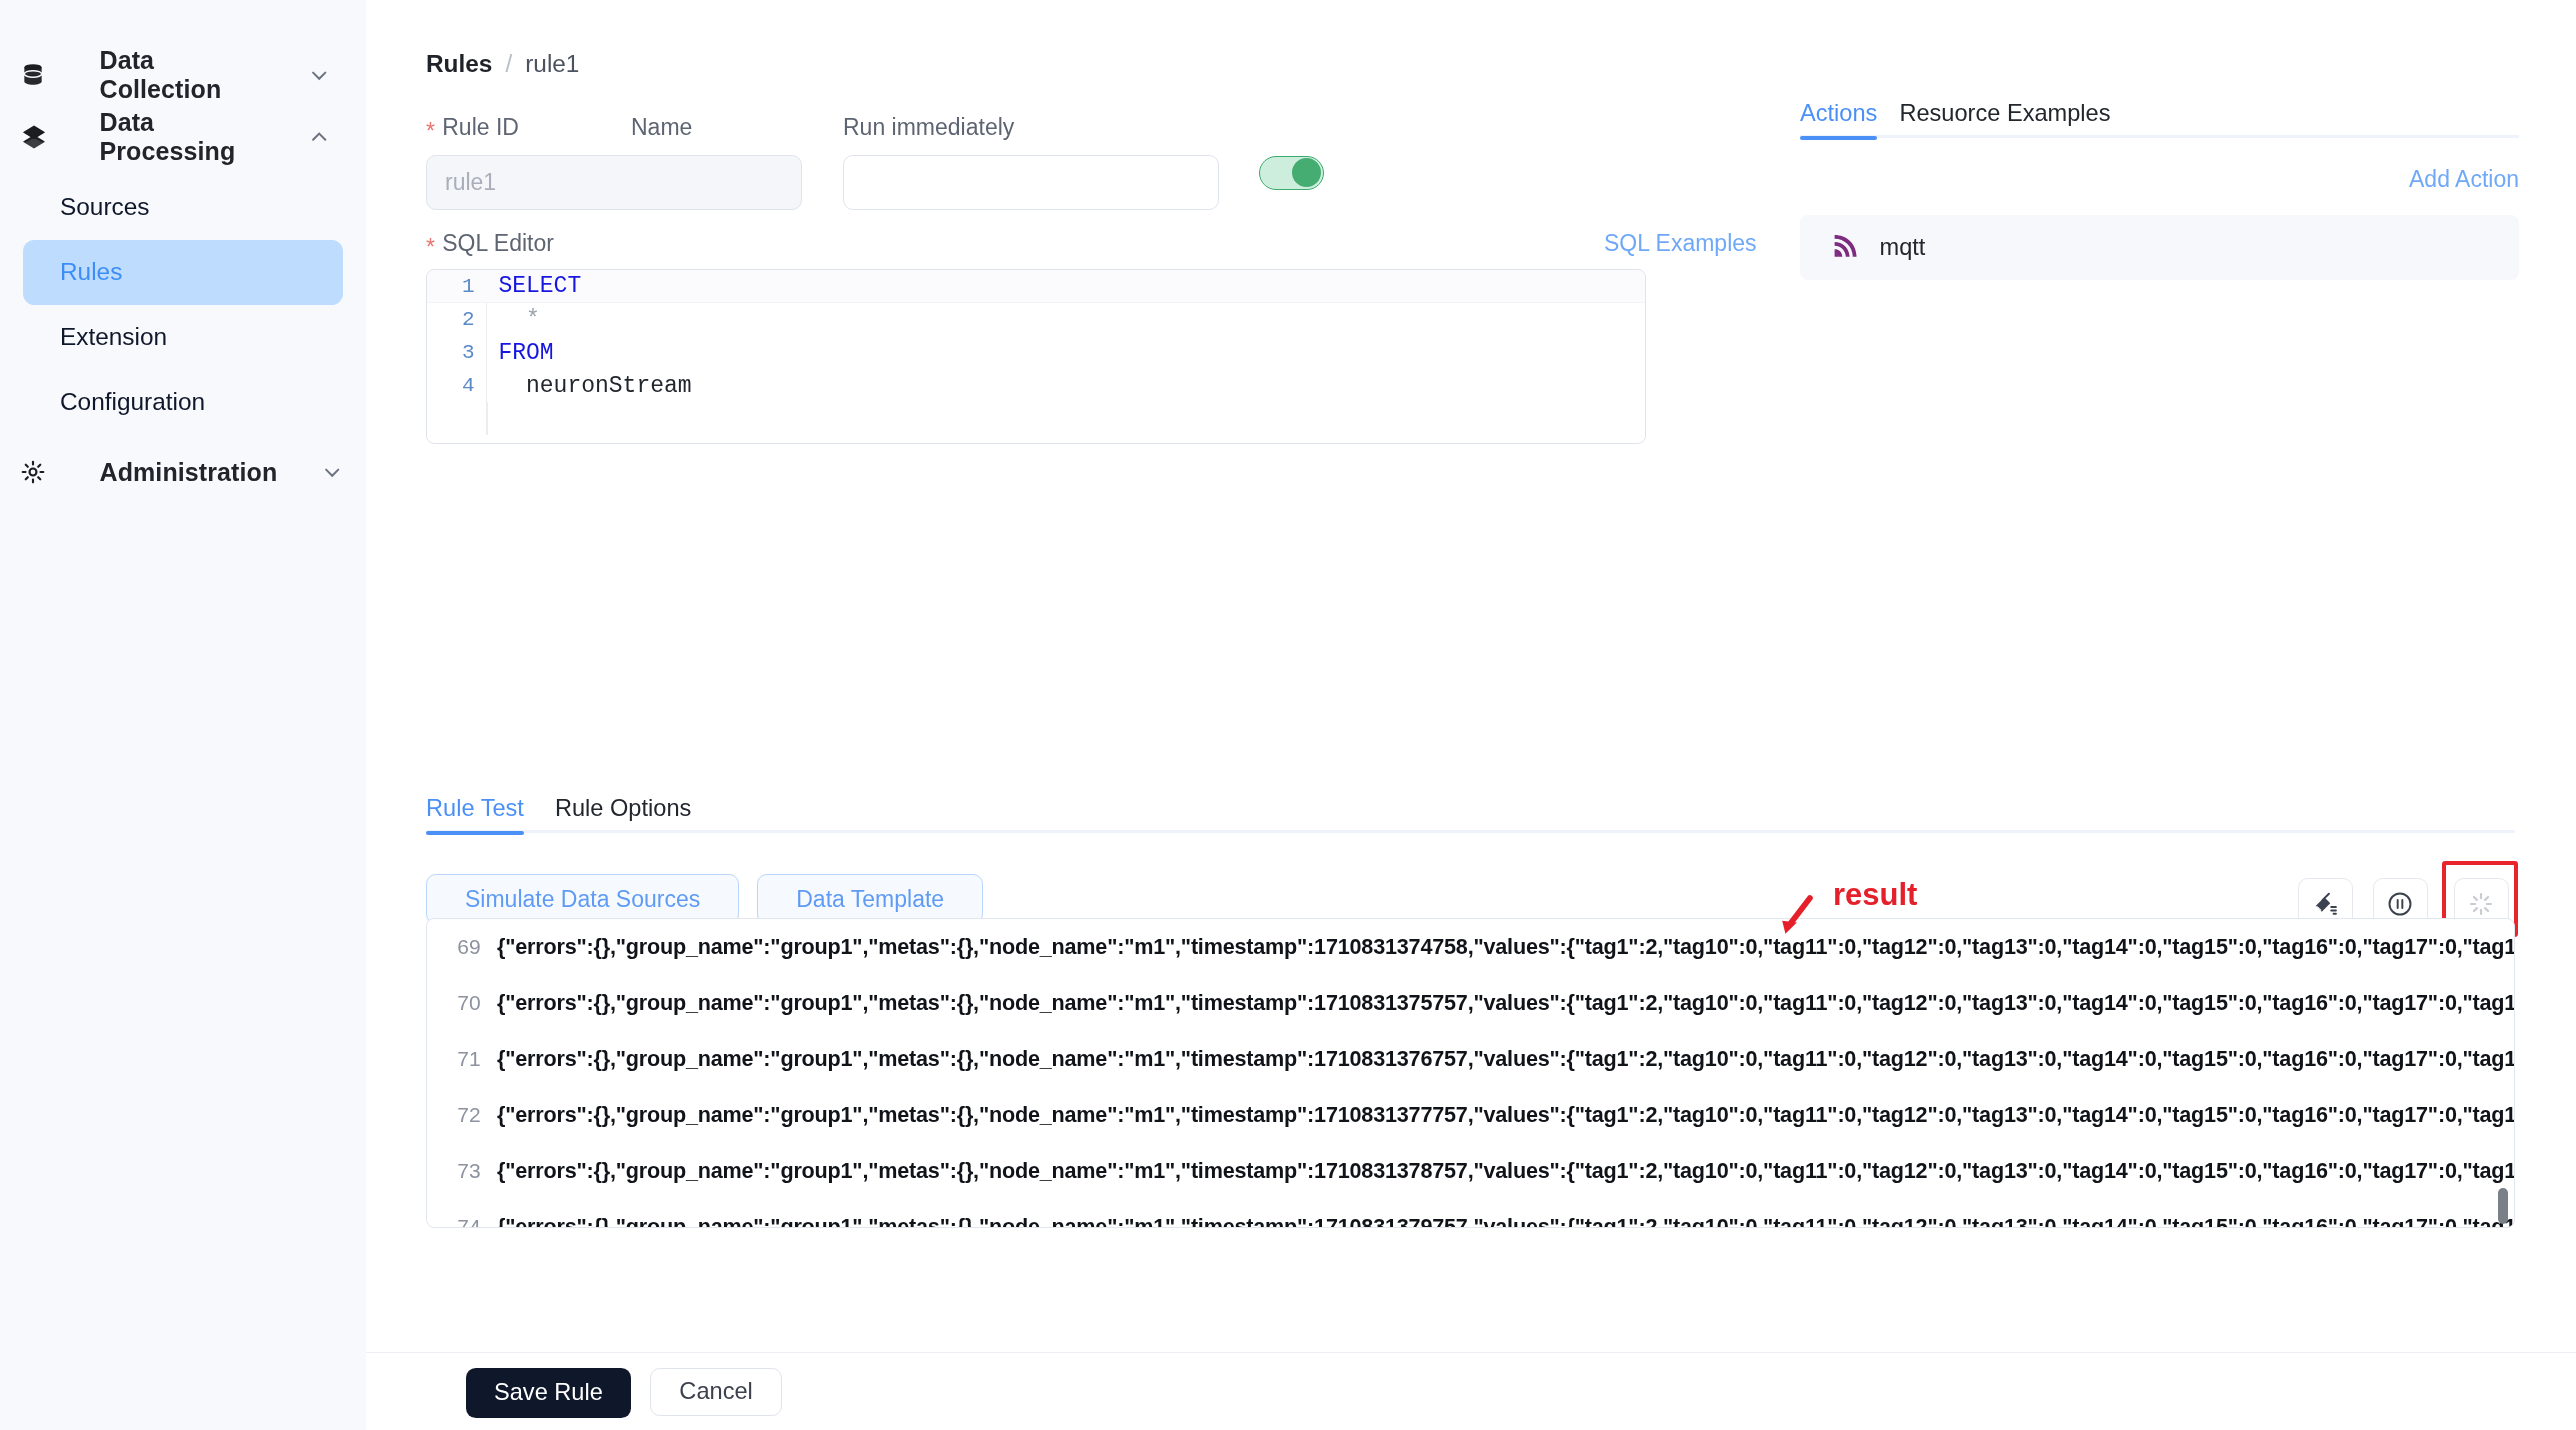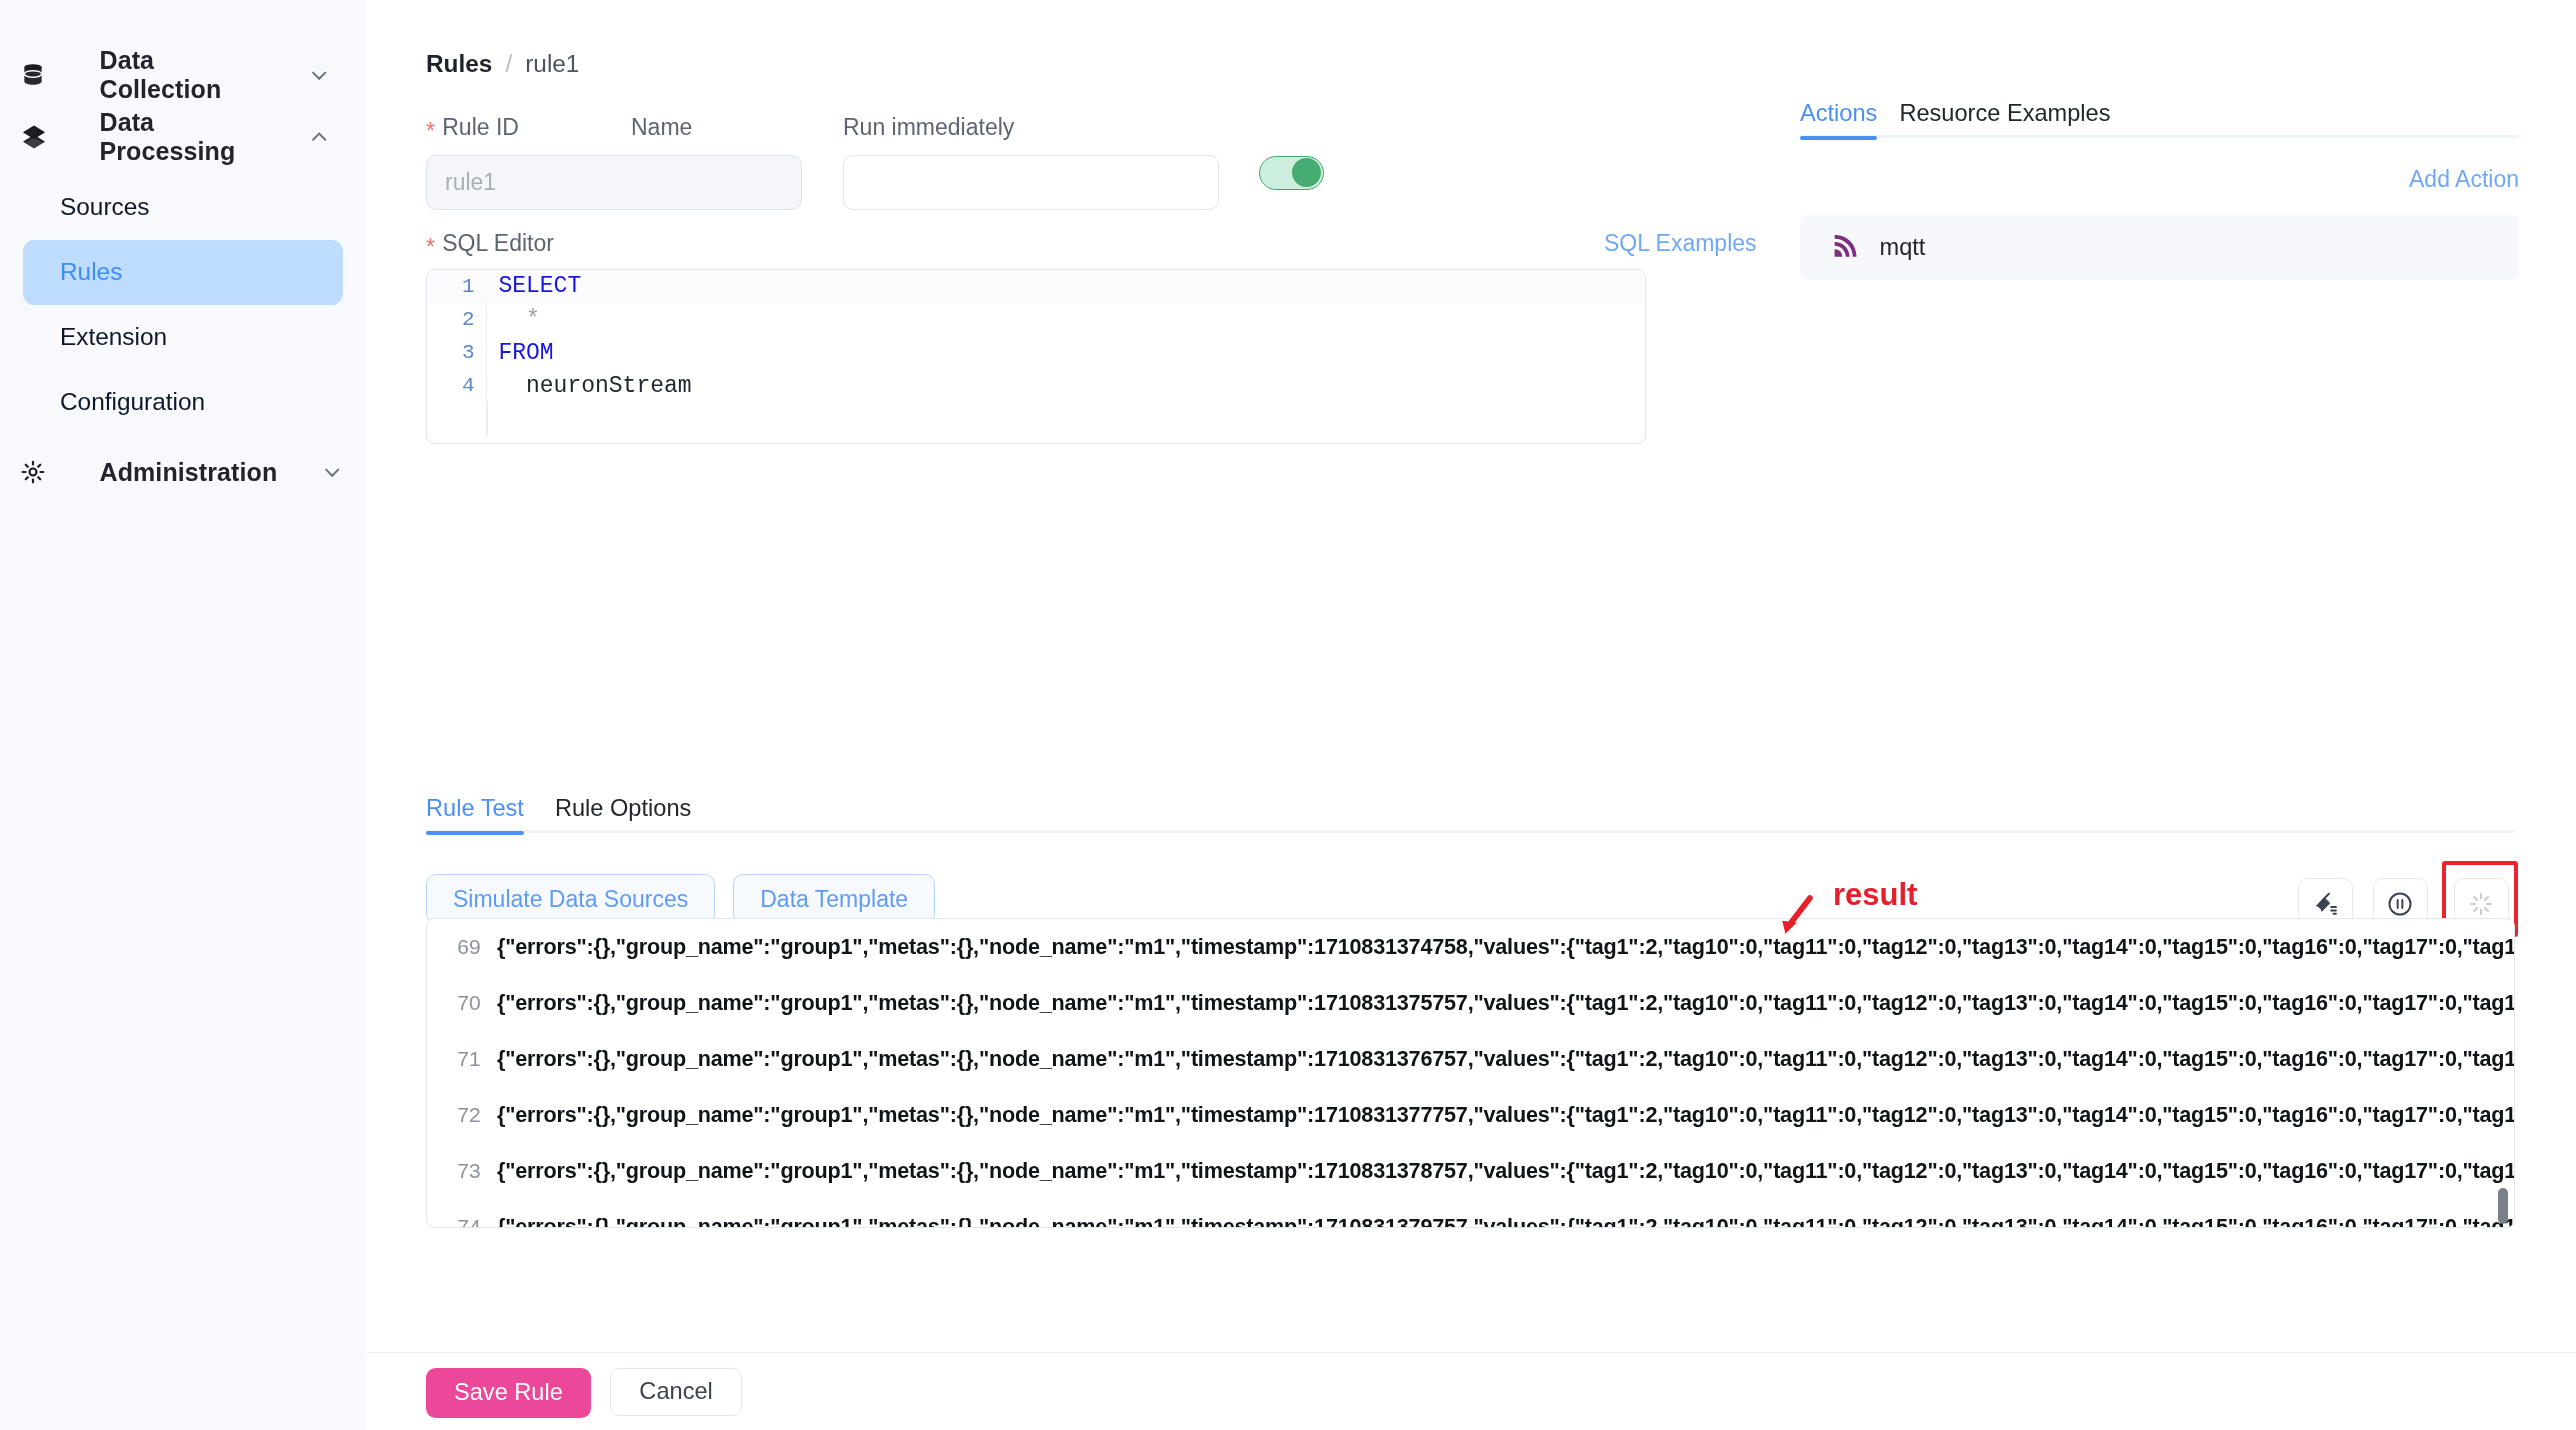--- a/index.html
+++ b/index.html
@@ -185,21 +185,21 @@
     cursor: pointer;
   }
   #action-card .ac-label { font-size: 23.6px; color: #22262d; }
 
   
   #ruletest-panel { position: absolute; left: 60px; top: 783px; width: 2089px; }
   #ruletest-panel .tabbar { gap: 31px; }
 
   #btn-row { position: absolute; left: 0; top: 91px; display: flex; gap: 18px; }
   .pill-btn {
-    height: 50px; padding: 0 26px;
+    height: 50px; padding: 0 38px;
     border: 1.6px solid #b9d4fb; border-radius: 9.8px;
     background: #f6faff; color: #5f9bf4;
     font-size: 23px; cursor: pointer;
     display: flex; align-items: center;
     font-family: "Liberation Sans", sans-serif;
   }
 
   #icon-btn-row { position: absolute; right: 0; top: 88px; display: flex; gap: 19.5px; align-items: center; }
   .icon-btn {
     width: 55px; height: 55px;
@@ -264,23 +264,24 @@
   #footer {
     position: absolute; left: 0; top: 1352px;
     width: 2210px; height: 78px;
     border-top: 1.6px solid #eceef3;
     background: #ffffff;
   }
   #footer-btns { position: absolute; left: 60px; top: 14.6px; display: flex; gap: 19.5px; }
   #btn-save {
     height: 50px; padding: 0 28px;
     border: none; border-radius: 9.8px;
-    background: #ec4899; color: #ffffff;
+    background: #0f172a; color: #ffffff;
     font-size: 23.6px; cursor: pointer;
     font-family: "Liberation Sans", sans-serif;
+    margin-left: 40px;
   }
   #btn-cancel {
     height: 48px; padding: 0 28px;
     border: 1.6px solid #dfe3eb; border-radius: 9.8px;
     background: #ffffff; color: #3b414d;
     font-size: 23.6px; cursor: pointer;
     font-family: "Liberation Sans", sans-serif;
   }
 </style>
 </head>

